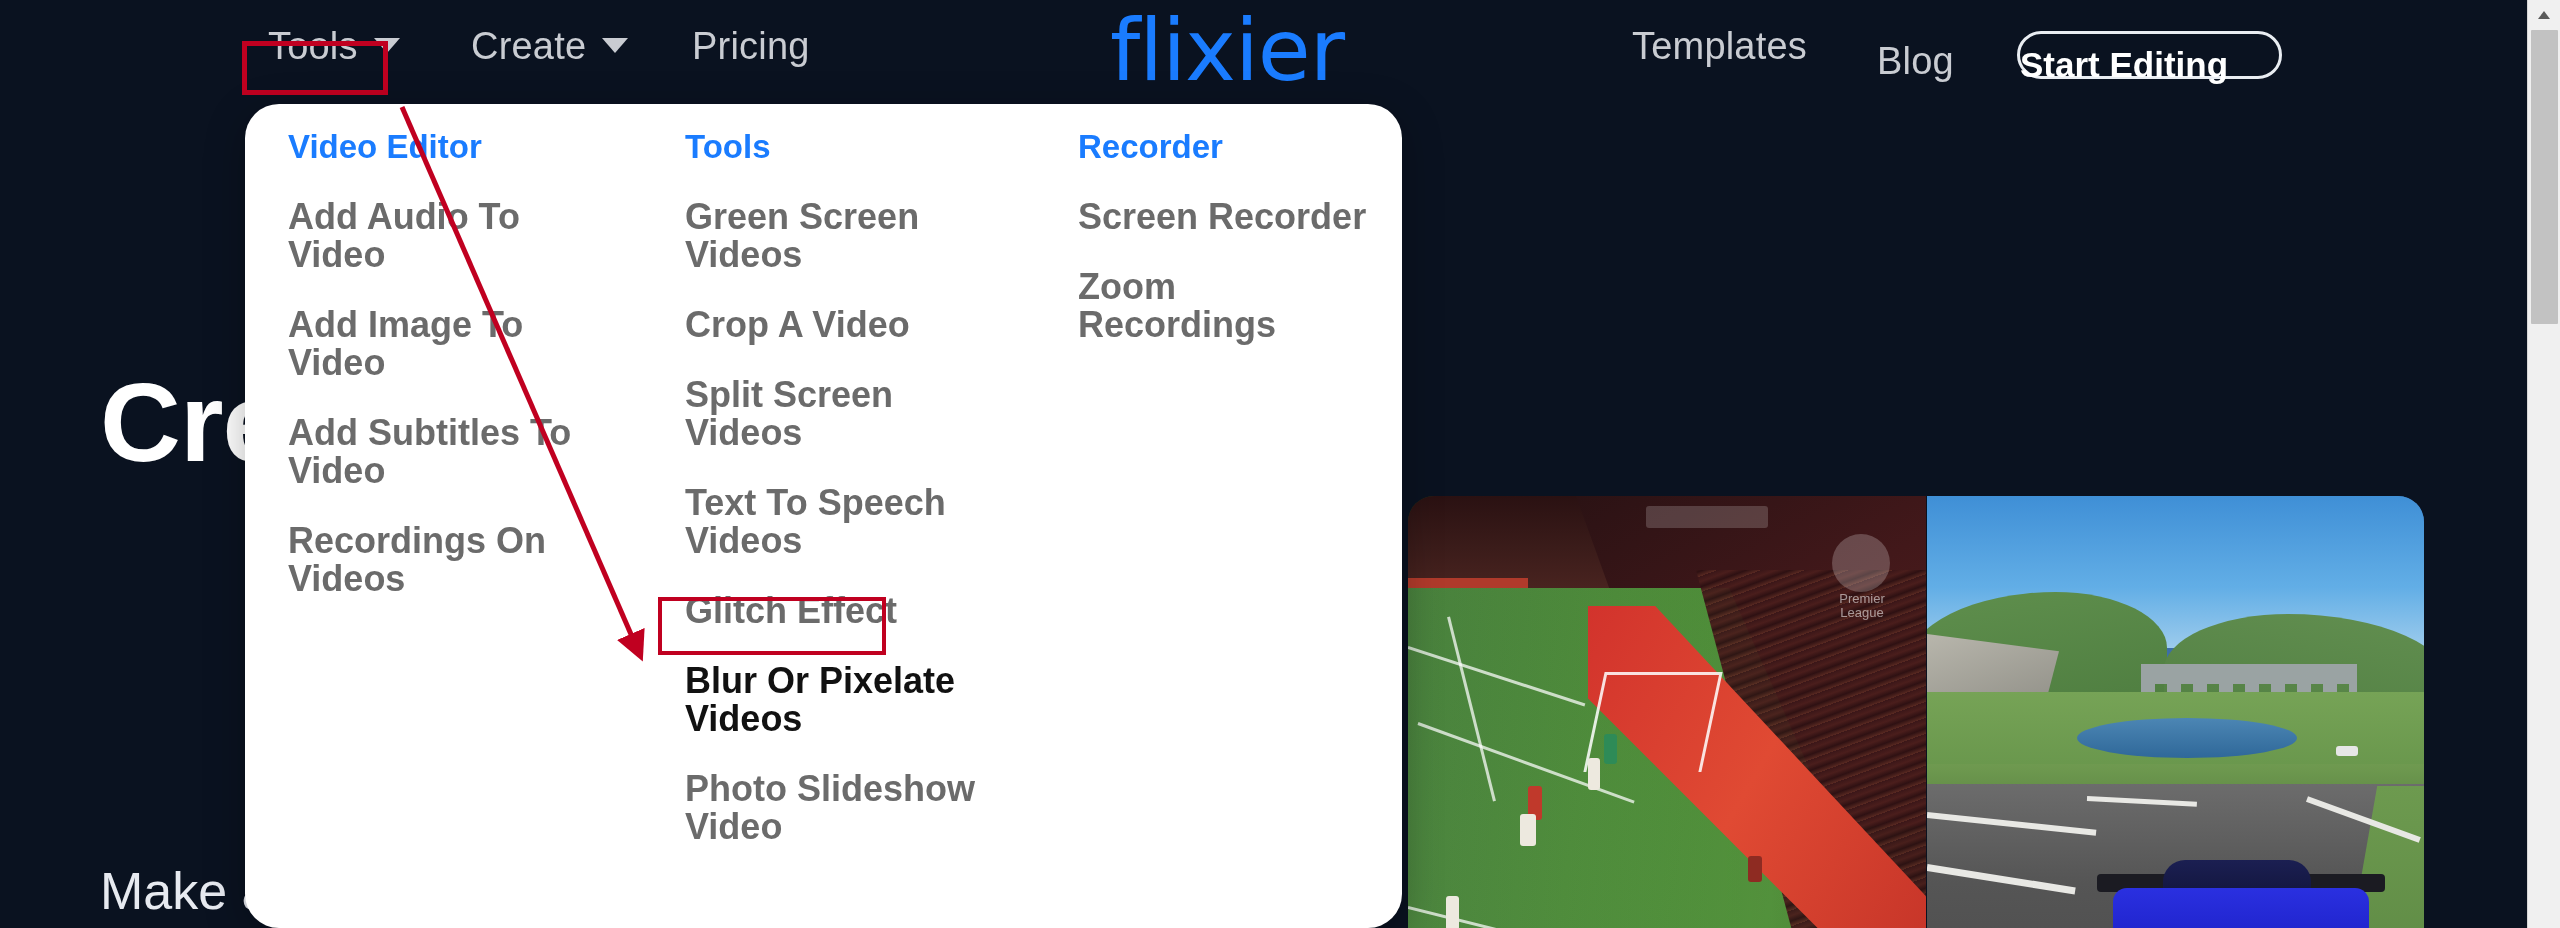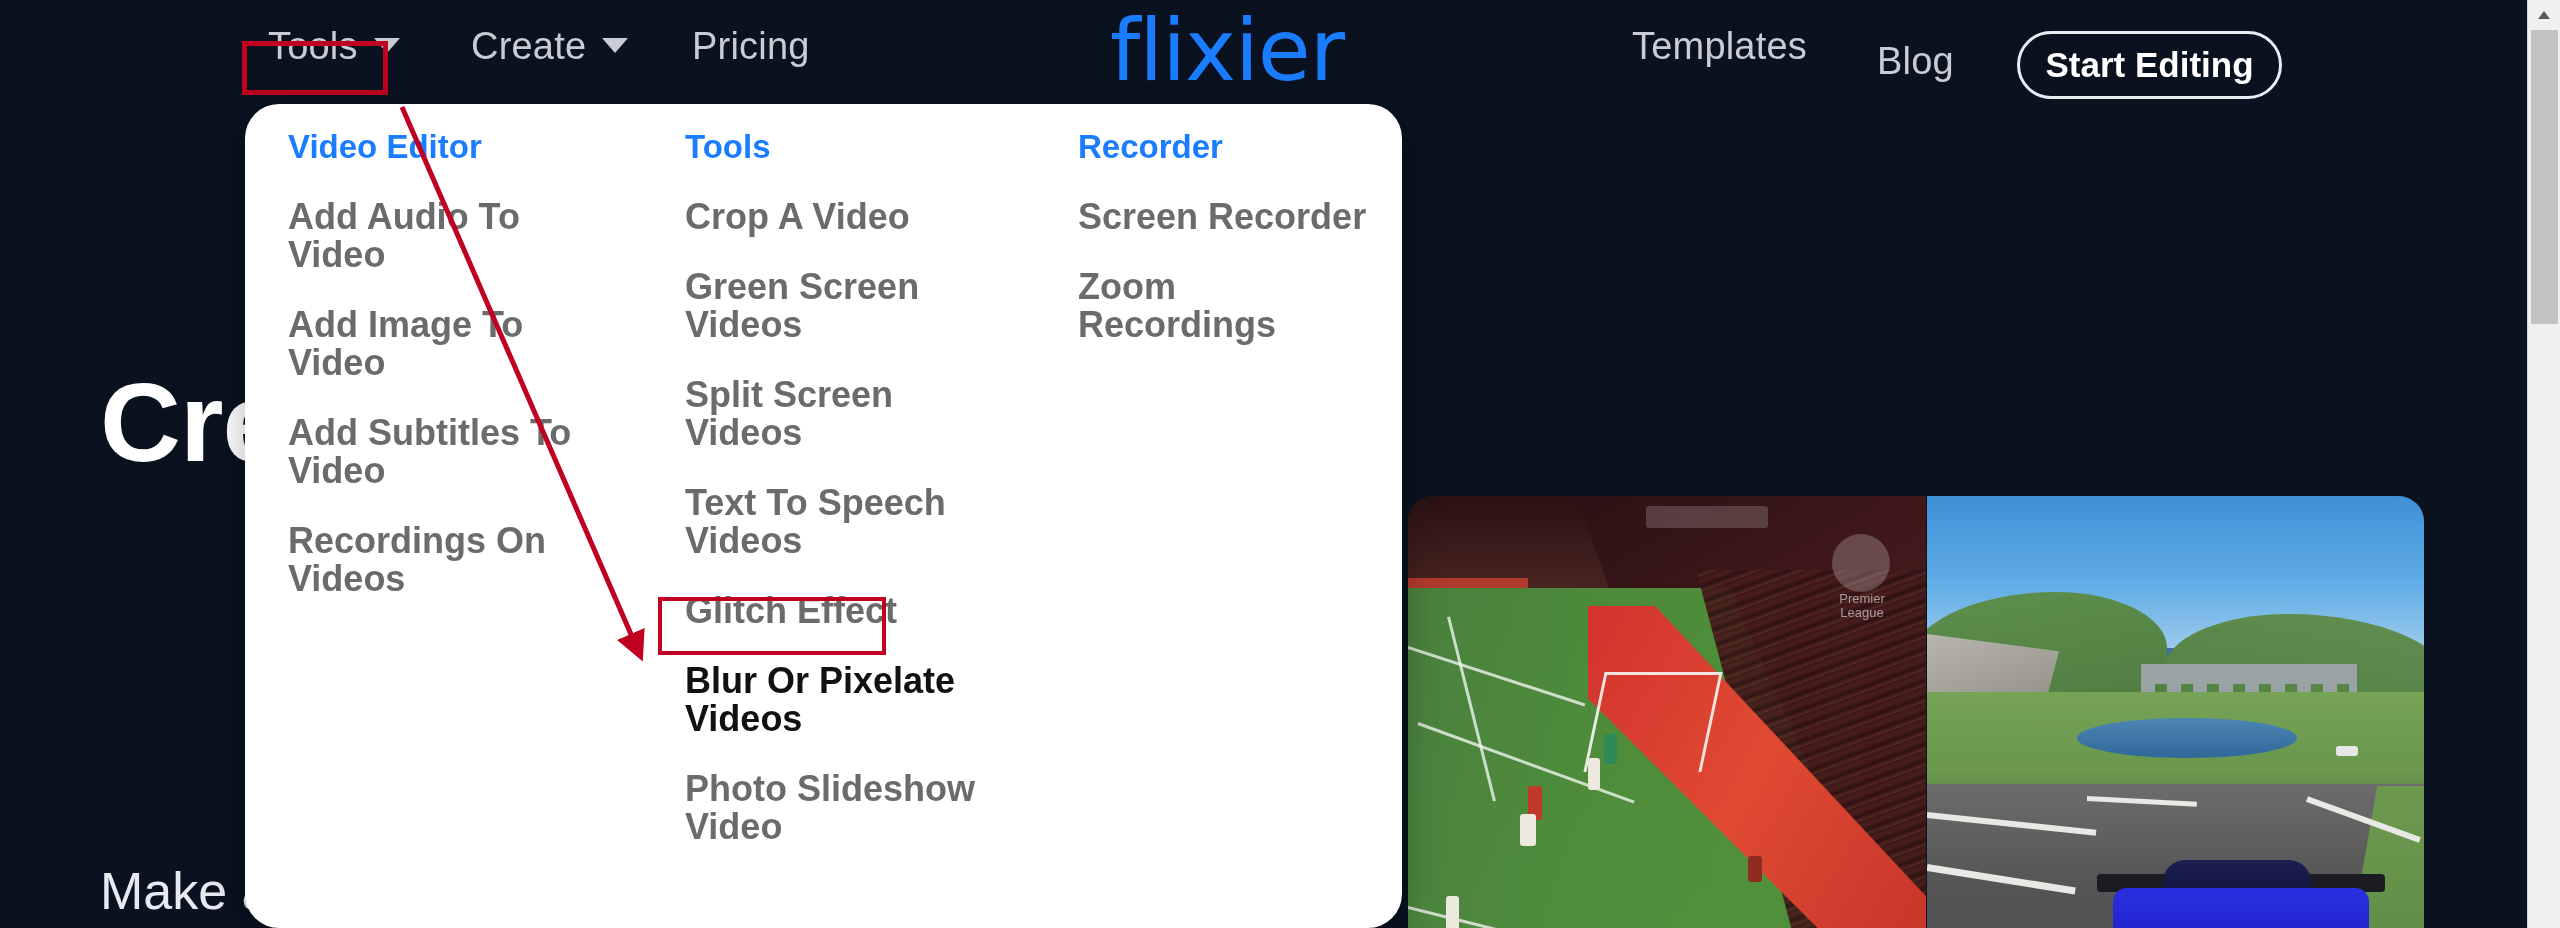--- a/index.html
+++ b/index.html
@@ -71,29 +71,28 @@
     color:#1a7cff;
     letter-spacing:-1px;
     line-height:96px;
     font-family:"DejaVu Sans", sans-serif;
   }
 
   
   #btn-start {
     position:absolute;
     left:2017px; top:31px;
-    width:265px; height:68px;
+    width:265px; height:48px;
     border:3px solid #e9edf2;
     border-radius:40px;
     color:#ffffff;
     background:transparent;
     font-size:35px;
     font-weight:700;
     line-height:62px;
-    text-align:center;
     cursor:pointer;
     white-space:nowrap;
   }
 
   
   #hero {
     position:absolute; left:0; top:104px;
     width:2527px; height:824px;
     background:#0a1220;
     z-index:5;
@@ -477,22 +476,22 @@
         <li>Add Audio To Video</li>
         <li>Add Image To Video</li>
         <li>Add Subtitles To Video</li>
         <li>Recordings On Videos</li>
       </ul>
     </div>
 
     <div class="menu-col" id="col-tools">
       <div class="col-title">Tools</div>
       <ul class="col-list">
+        <li>Green Screen Videos</li>
         <li>Crop A Video</li>
-        <li>Green Screen Videos</li>
         <li>Split Screen Videos</li>
         <li>Text To Speech Videos</li>
         <li>Glitch Effect</li>
         <li class="item-highlighted">Blur Or Pixelate Videos</li>
         <li>Photo Slideshow Video</li>
 
       </ul>
     </div>
 
     <div class="menu-col" id="col-recorder">

